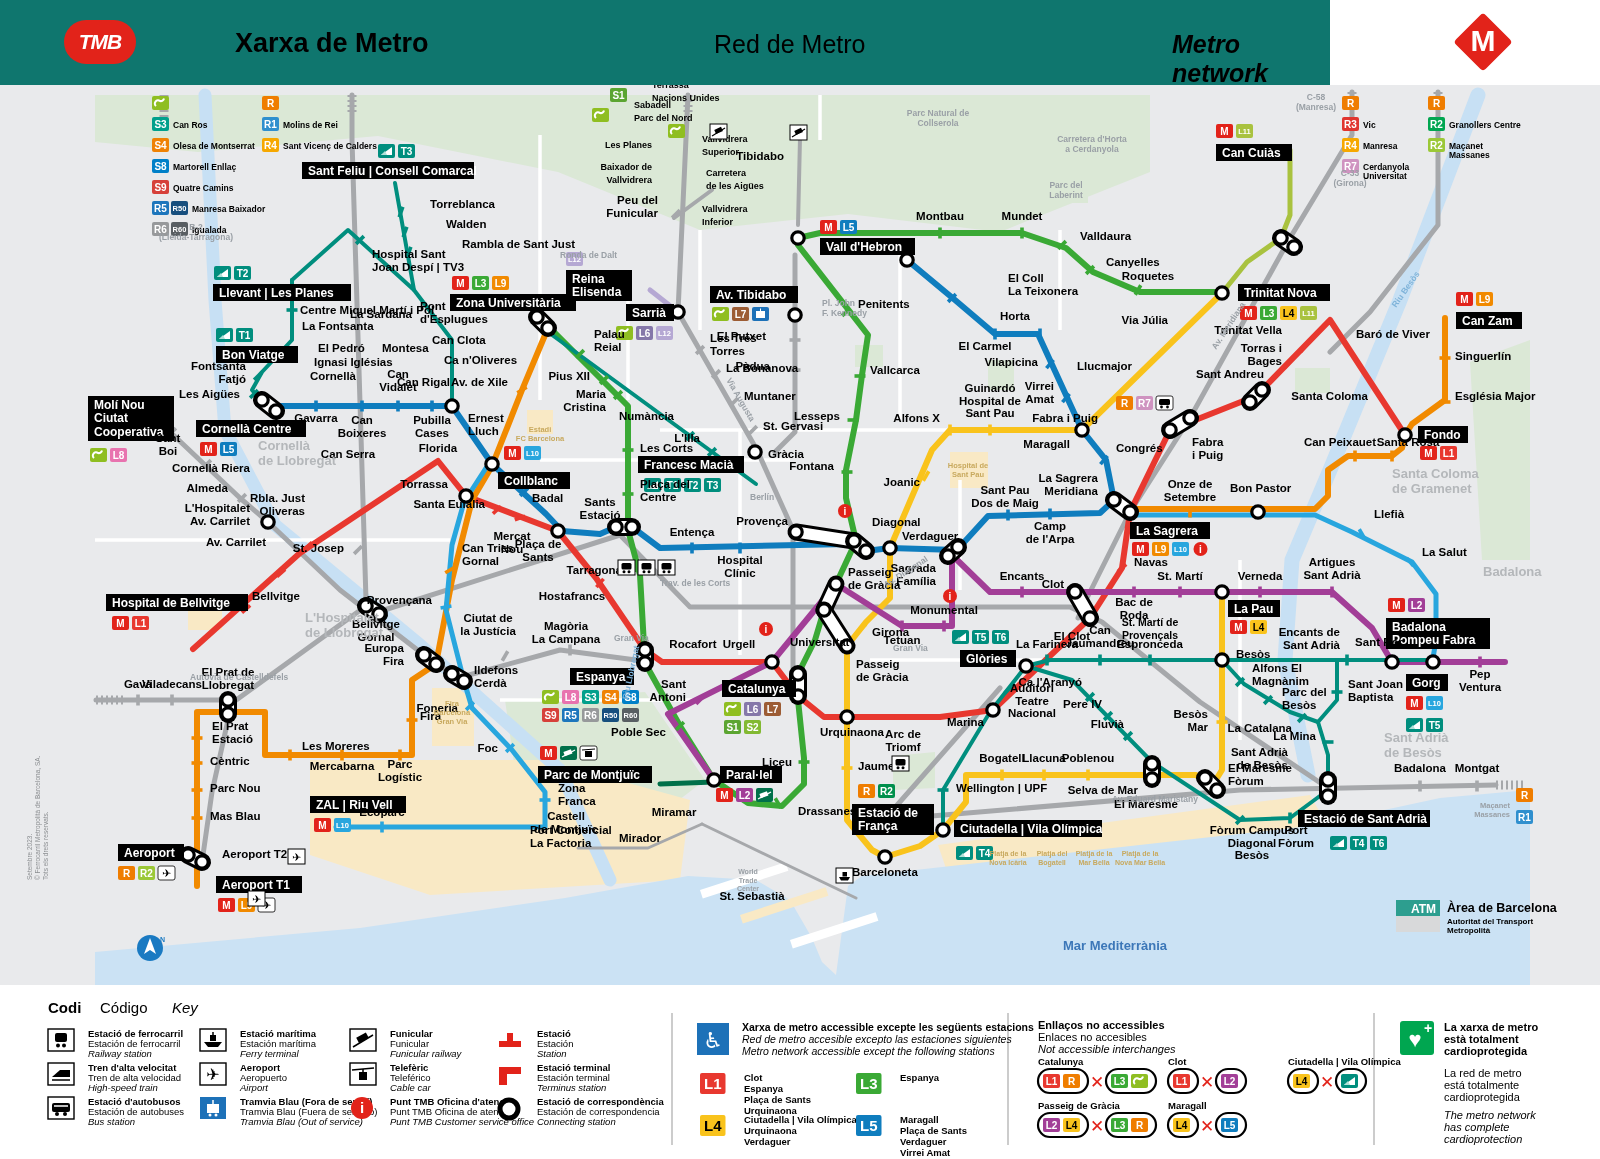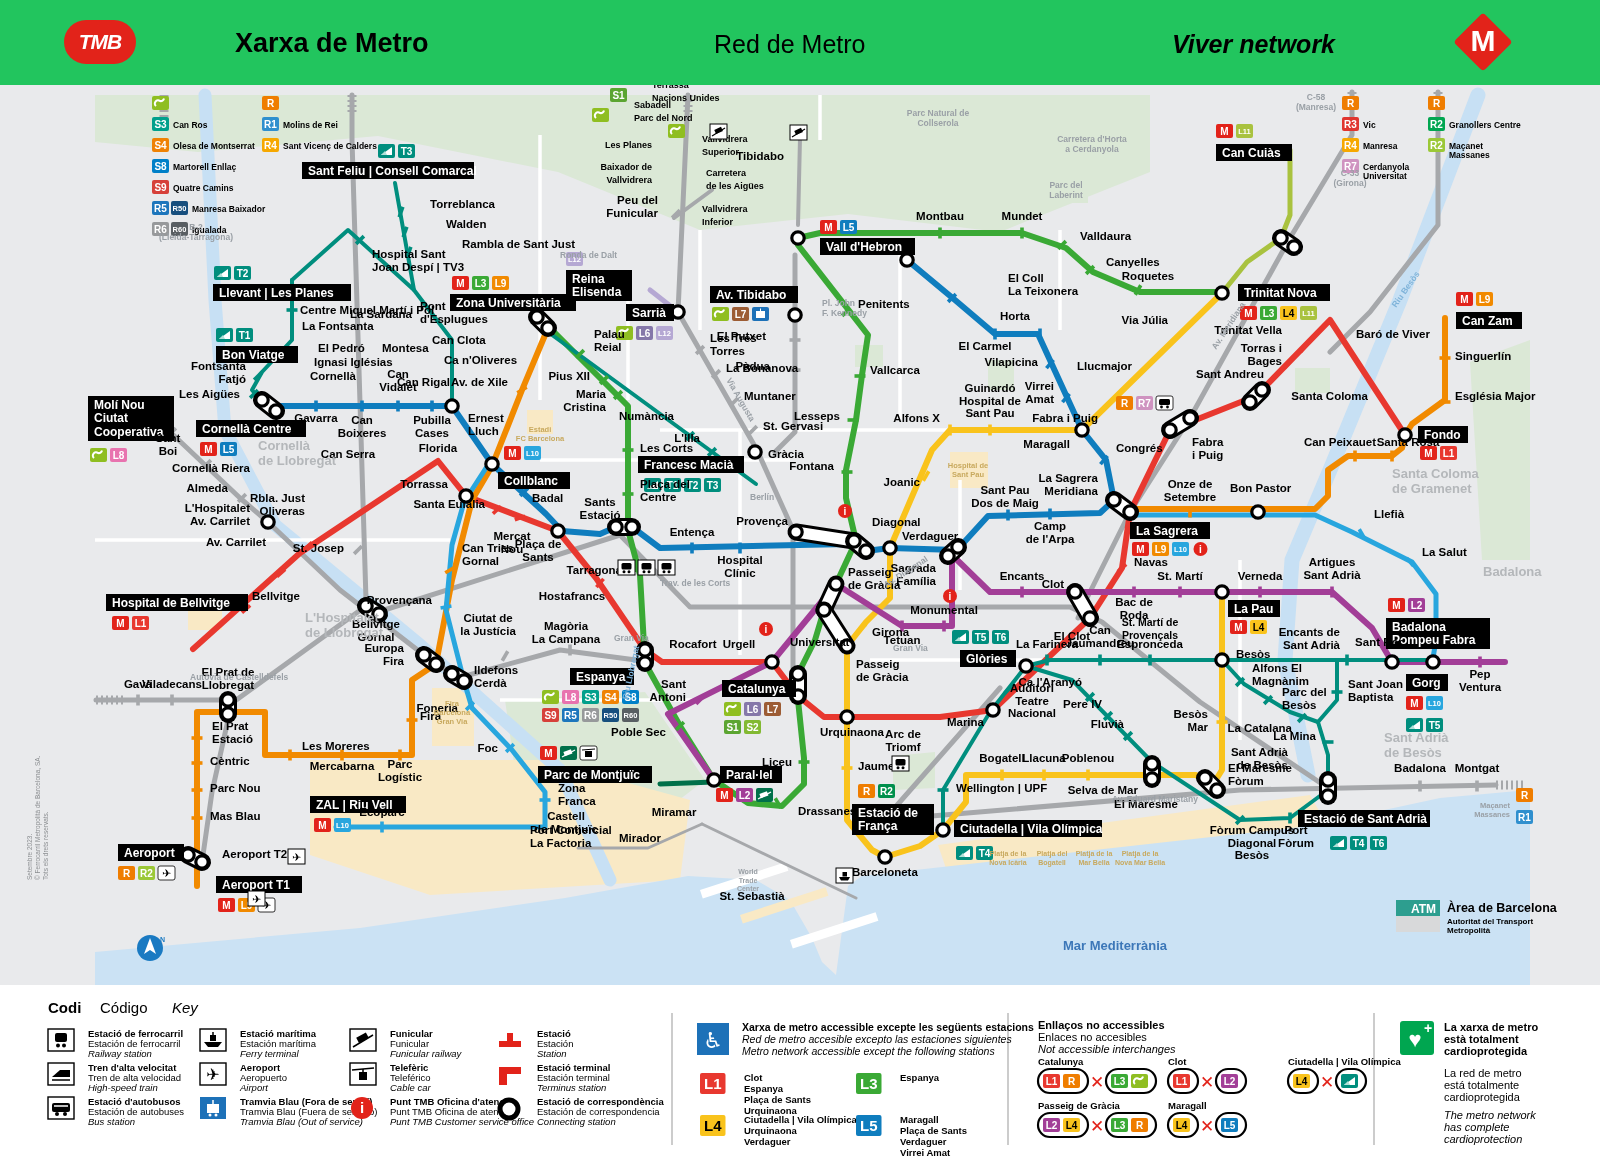--- a/index.html
+++ b/index.html
@@ -1,35 +1,35 @@
 <!DOCTYPE html>
 <html><head>
 <meta charset="utf-8">
 <style>
   html,body{margin:0;padding:0;background:#fff;font-family:"Liberation Sans","DejaVu Sans",sans-serif;}
   #page{position:relative;width:1600px;height:1159px;background:#fff;overflow:hidden;}
-  #hdr{position:absolute;left:0;top:0;width:1600px;height:85px;background:#22c55e;}
+  #hdr{position:absolute;left:0;top:0;width:1330px;height:85px;background:#0f766e;}
   #hdr .t1{position:absolute;left:235px;top:28px;font-size:27px;font-weight:bold;color:#000;}
   #hdr .t2{position:absolute;left:708px;top:30px;font-size:25px;color:#000;margin-left:6px;}
   #hdr .t3{position:absolute;left:1172px;top:30px;font-size:25px;font-style:italic;font-weight:bold;color:#000;}
   #tmblogo{position:absolute;left:64px;top:20px;width:72px;height:44px;background:#e2231a;border-radius:22px;color:#fff;font-weight:bold;font-style:italic;font-size:21px;text-align:center;line-height:44px;letter-spacing:-1px;}
   #mlogo{position:absolute;left:1462px;top:21px;width:42px;height:42px;background:#e2231a;transform:rotate(45deg);border-radius:4px;}
   #mlogo span{position:absolute;left:0;top:0;width:42px;height:42px;transform:rotate(-45deg);color:#fff;font-weight:bold;font-size:30px;text-align:center;line-height:40px;}
   #mapwrap{position:absolute;left:0;top:85px;width:1600px;height:900px;}
   #legend{position:absolute;left:0;top:985px;width:1300px;height:174px;background:#0f766e;}
   svg text{font-family:"Liberation Sans","DejaVu Sans",sans-serif;}
 </style>
 </head>
 <body>
 <div id="page">
   <div id="hdr">
     <div id="tmblogo">TMB</div>
     <div class="t1">Xarxa de Metro</div>
     <div class="t2">Red de Metro</div>
-    <div class="t3">Viver network</div>
+    <div class="t3">Metro network</div>
     <div id="mlogo">
         <span>M</span>
       </div>
   </div>
   <div id="mapwrap"><svg width="1600" height="900" viewBox="0 85 1600 900">
         <rect x="0" y="85" width="1600" height="900" fill="#e9eaec"></rect>
         <polygon points="95,95 1150,95 1150,172 1000,232 848,214 700,230 558,172 378,136 198,152 95,142" fill="#dbe8d6"></polygon>
         <polygon points="505,700 645,692 705,780 640,830 520,805" fill="#dbe8d6"></polygon>
         <polygon points="855,345 883,345 883,367 855,367" fill="#dbe8d6"></polygon>
         <polygon points="988,360 1014,360 1014,390 988,390" fill="#dbe8d6"></polygon>

